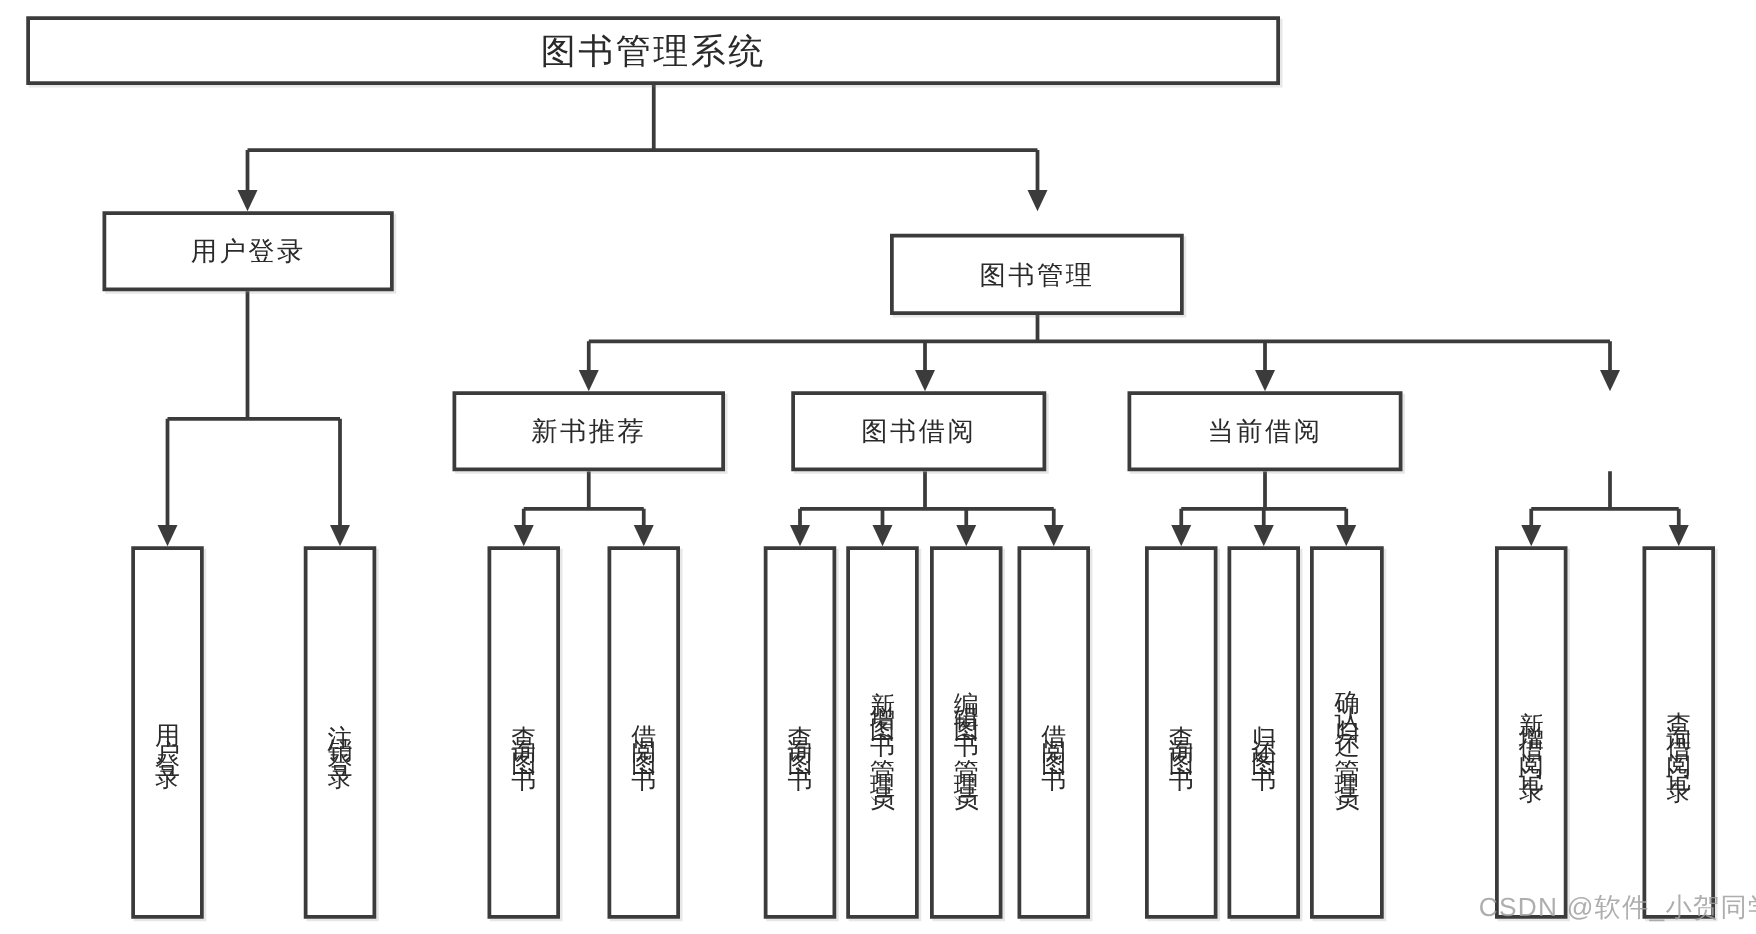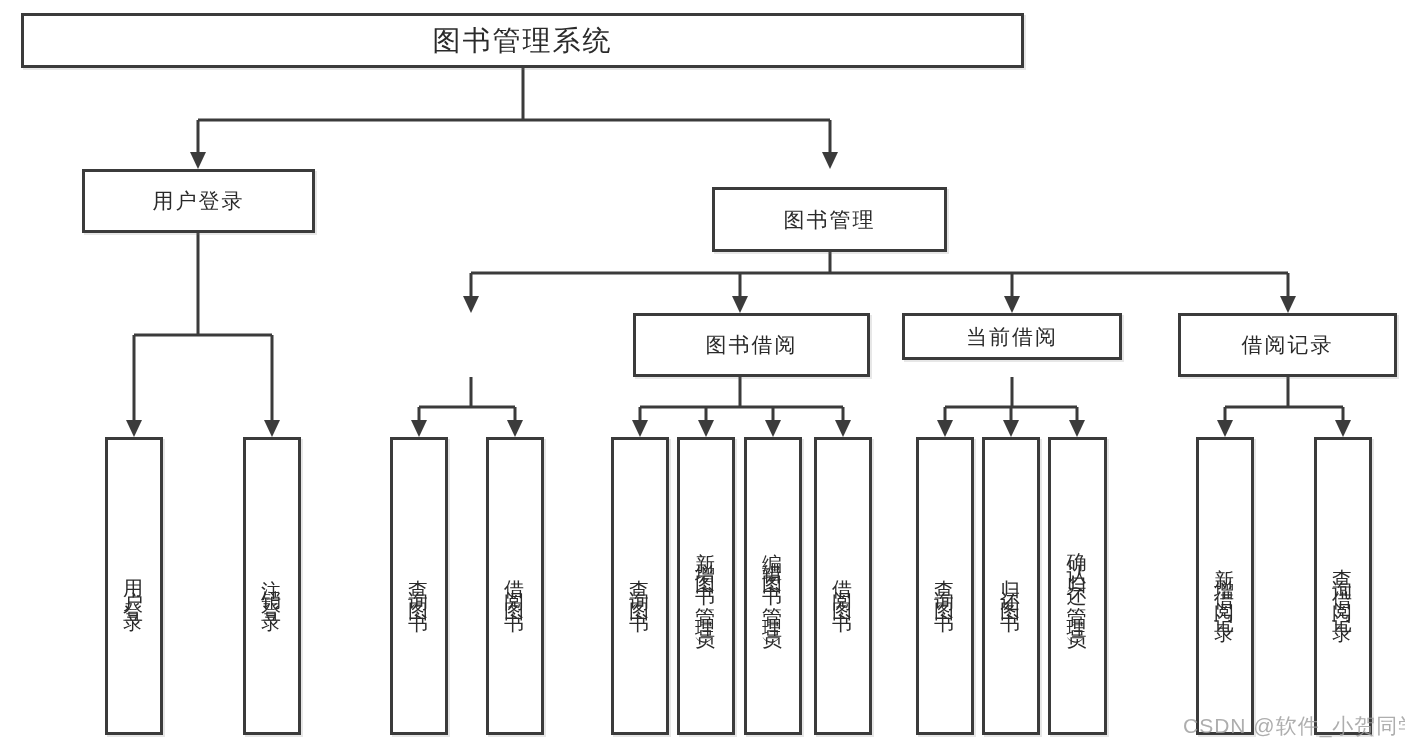--- a/index.html
+++ b/index.html
@@ -105,23 +105,23 @@
       <polygon points="1217,420 1233,420 1225,437"></polygon>
       <polygon points="1335,420 1351,420 1343,437"></polygon>
     </g>
   </svg>
 
   <div class="hbox root" style="left:21px; top:13px; width:1003px; height:55px;">图书管理系统</div>
 
   <div class="hbox l2" style="left:82px; top:169px; width:233px; height:64px;">用户登录</div>
   <div class="hbox l2" style="left:712px; top:187px; width:235px; height:65px;">图书管理</div>
 
-  <div class="hbox l3" style="left:633px; top:313px; width:237px; height:64px;">图书借阅</div>
-  <div class="hbox l3" style="left:902px; top:313px; width:220px; height:47px;">当前借阅</div>
-  <div class="hbox l3" style="left:1178px; top:313px; width:219px; height:64px;">借阅记录</div>
+  <div class="hbox l3" style="left:362px; top:313px; width:218px; height:64px;">新书推荐</div>
+  <div class="hbox l3" style="left:633px; top:313px; width:204px; height:64px;">图书借阅</div>
+  <div class="hbox l3" style="left:902px; top:313px; width:220px; height:64px;">当前借阅</div>
 
   <div class="vbox" style="left:105px;">
     <span class="vtext">用户登录</span>
   </div>
   <div class="vbox" style="left:243px;">
     <span class="vtext">注销登录</span>
   </div>
 
   <div class="vbox" style="left:390px;">
     <span class="vtext">查询图书</span>

